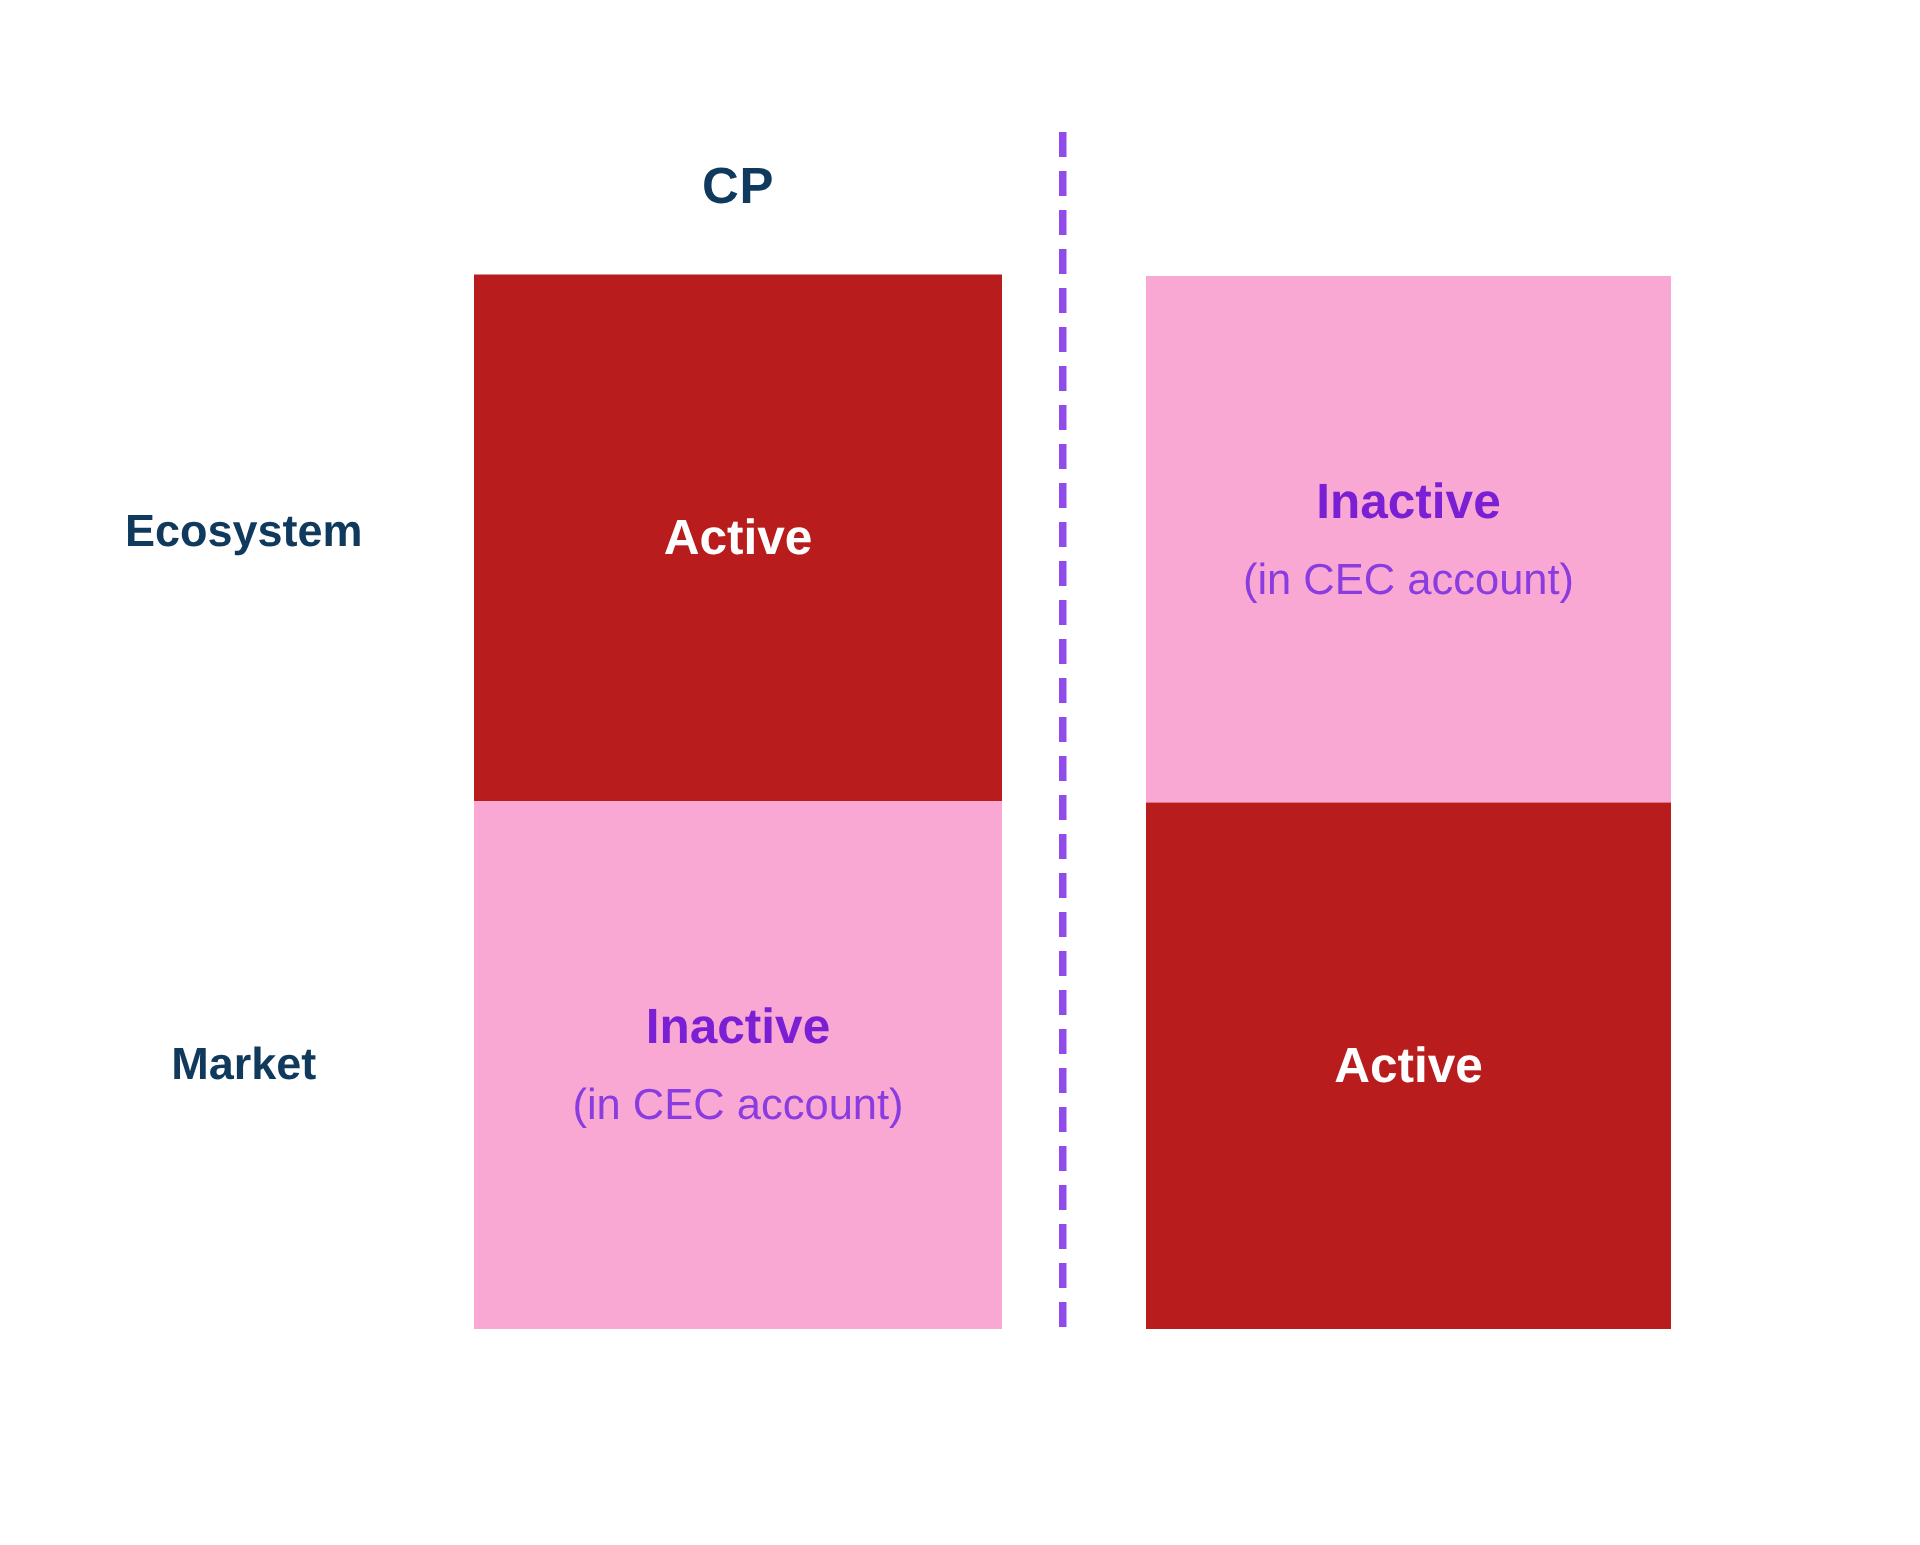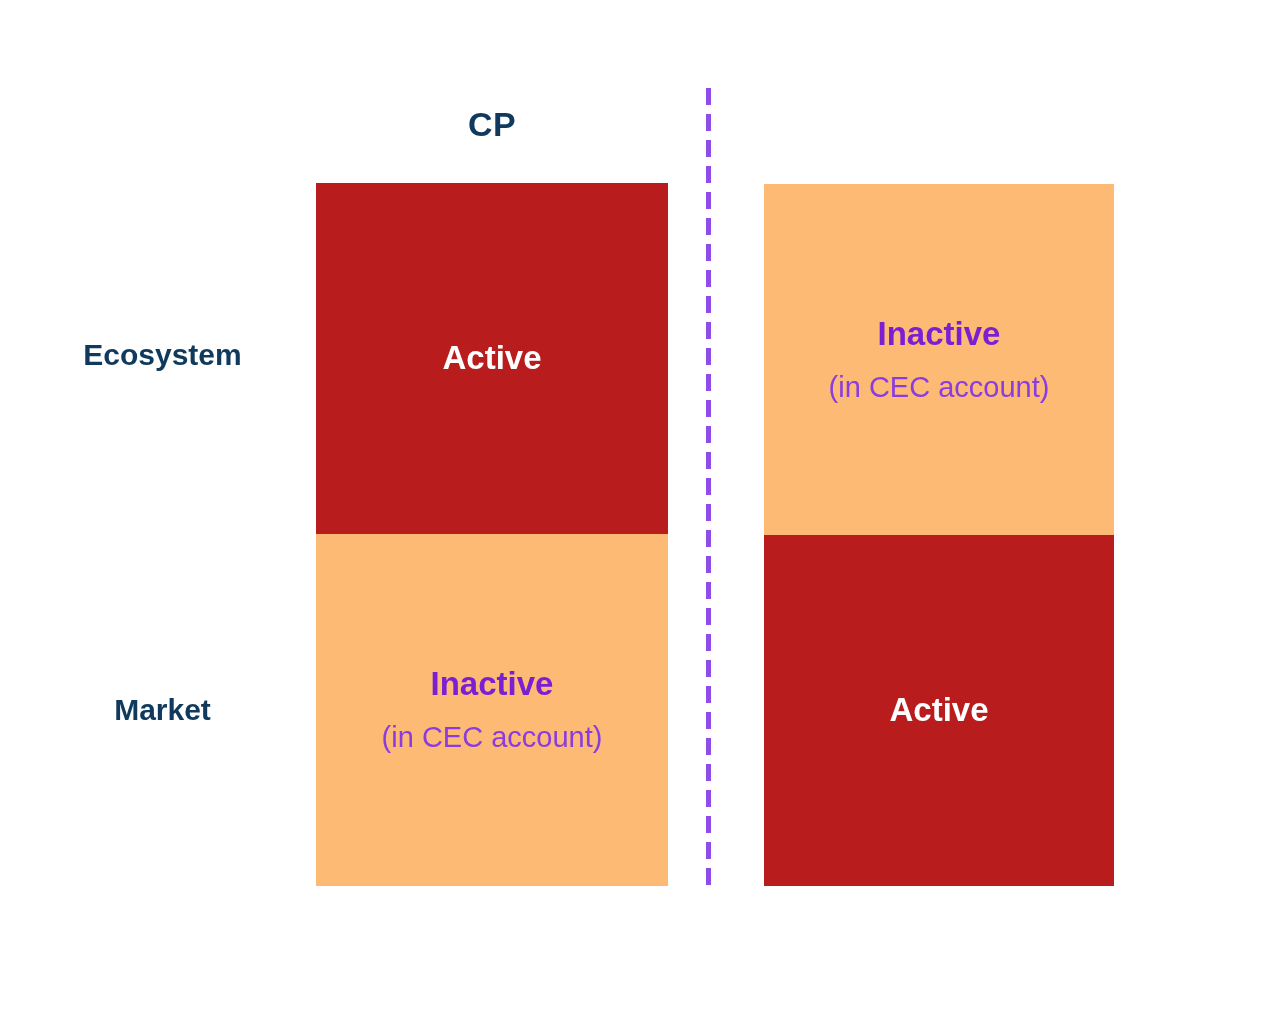--- a/index.html
+++ b/index.html
@@ -52,21 +52,21 @@
     align-items: center;
     justify-content: center;
     box-sizing: border-box;
     text-align: center;
     line-height: 1.18;
   }
   .cell.active {
     background: #b91c1c;
   }
   .cell.inactive {
-    background: #fdba74;
+    background: #f9a8d4;
   }
   .cell-title {
     font-size: 33px;
     font-weight: bold;
     white-space: nowrap;
   }
   .cell.active .cell-title {
     color: #ffffff;
   }
   .cell.inactive .cell-title {

